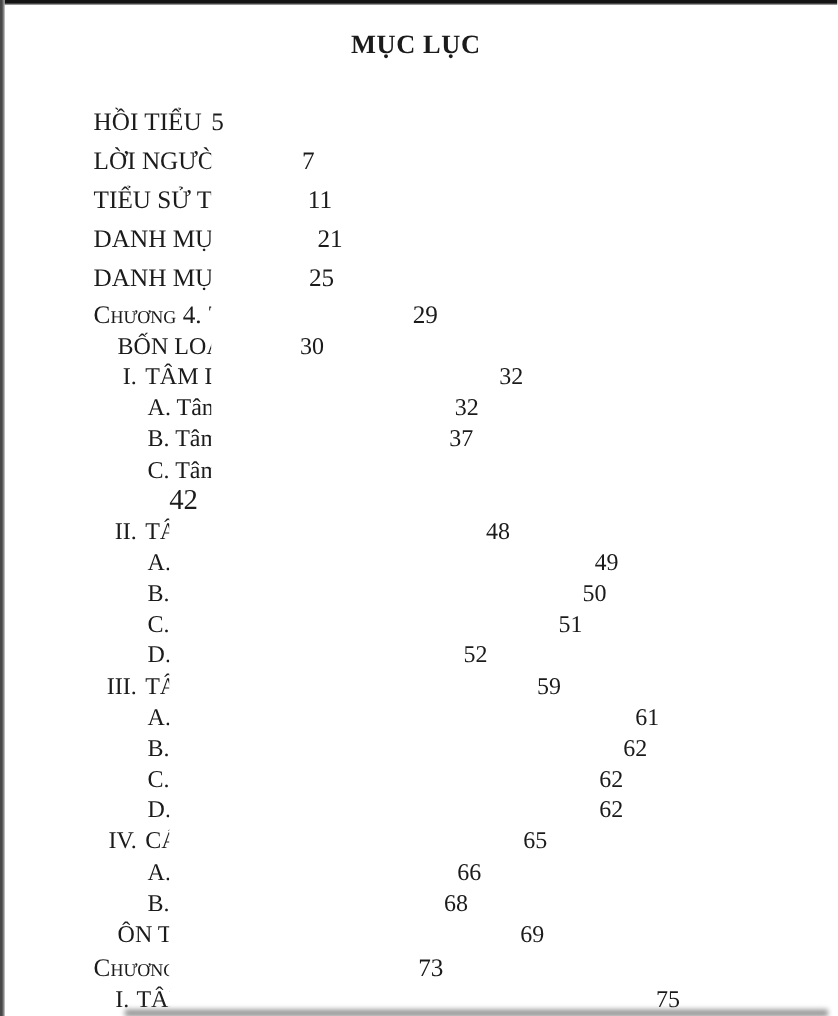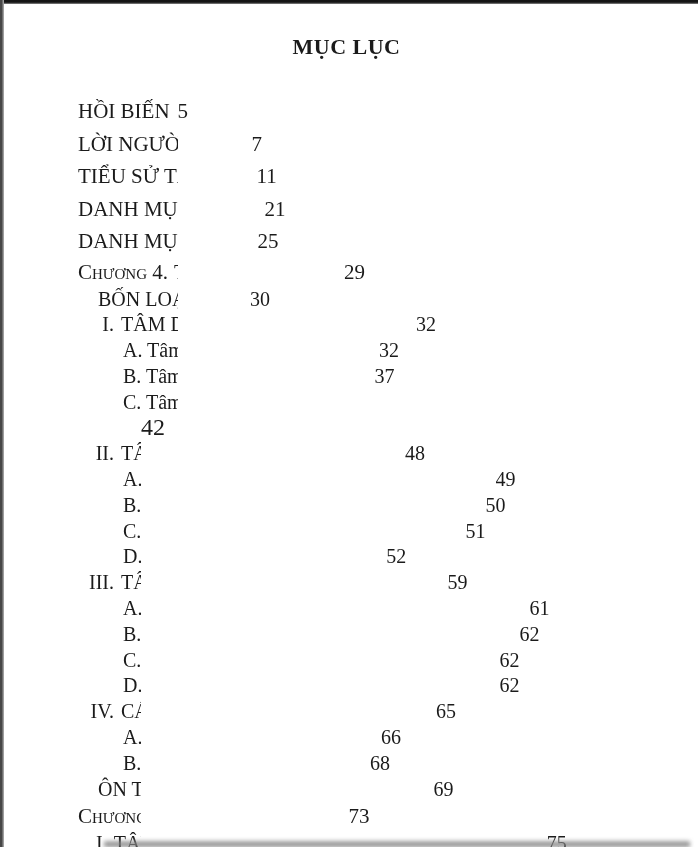--- a/index.html
+++ b/index.html
@@ -15,21 +15,21 @@
   .edge-top{position:absolute;top:0;left:0;width:698px;height:4px;
     background:linear-gradient(to bottom,#141414 55%,#8a8a8a);}
   .edge-left{position:absolute;top:0;left:0;width:4px;height:847px;
     background:linear-gradient(to right,#474747 40%,#b5b5b5);}
   .cutoff-blur{position:absolute;bottom:0;left:104px;right:8px;height:6px;
     background:linear-gradient(to bottom,#9a9a9a,#6f6f6f);
     filter:blur(2px);opacity:.85;}
   
   .content{position:absolute;top:0;left:78px;right:83px;}
   .title{
-    margin-top:32px;
+    margin-top:22px;
     text-align:center;
     font-size:22px;line-height:30px;
     font-weight:bold;letter-spacing:.5px;
   }
   #toc-list{margin-top:33px;}
   .row{display:flex;align-items:baseline;white-space:nowrap;min-width:0;}
   .row .txt{flex:0 0 auto;}
   .row .page{flex:0 0 auto;margin-left:1px;}
   .leader{
     flex:1 1 auto;min-width:0;height:3px;align-self:flex-end;
@@ -54,21 +54,21 @@
   .it{font-style:italic;margin-left:5px;}
 </style>
 </head>
 <body>
 
 <div class="page">
   <div class="content">
     <div class="title">MỤC LỤC</div>
     <div id="toc-list">
         <div class="row front">
-          <span class="txt">HỒI BIẾN</span>
+          <span class="txt">HỒI TIỂU</span>
           <div class="leader"></div>
           <span class="page">5</span>
         </div>
         <div class="row front">
           <span class="txt">LỜI NGƯỜI DỊCH</span>
           <div class="leader"></div>
           <span class="page">7</span>
         </div>
         <div class="row front">
           <span class="txt">TIỂU SỬ TÁC GIẢ</span>

